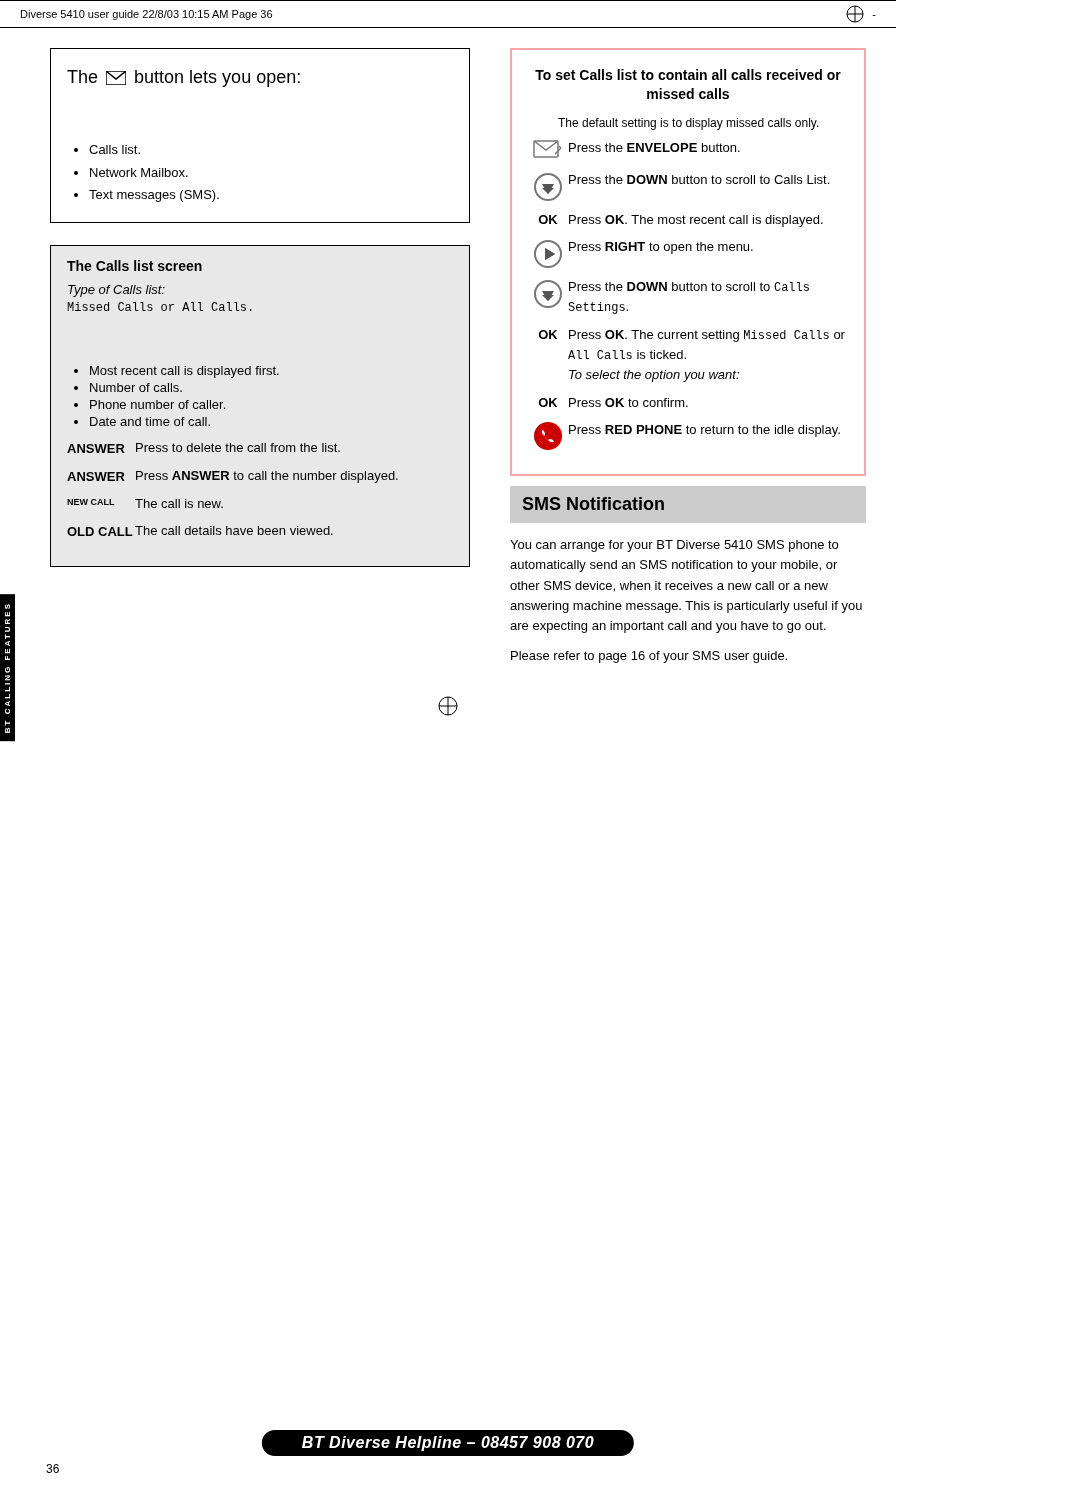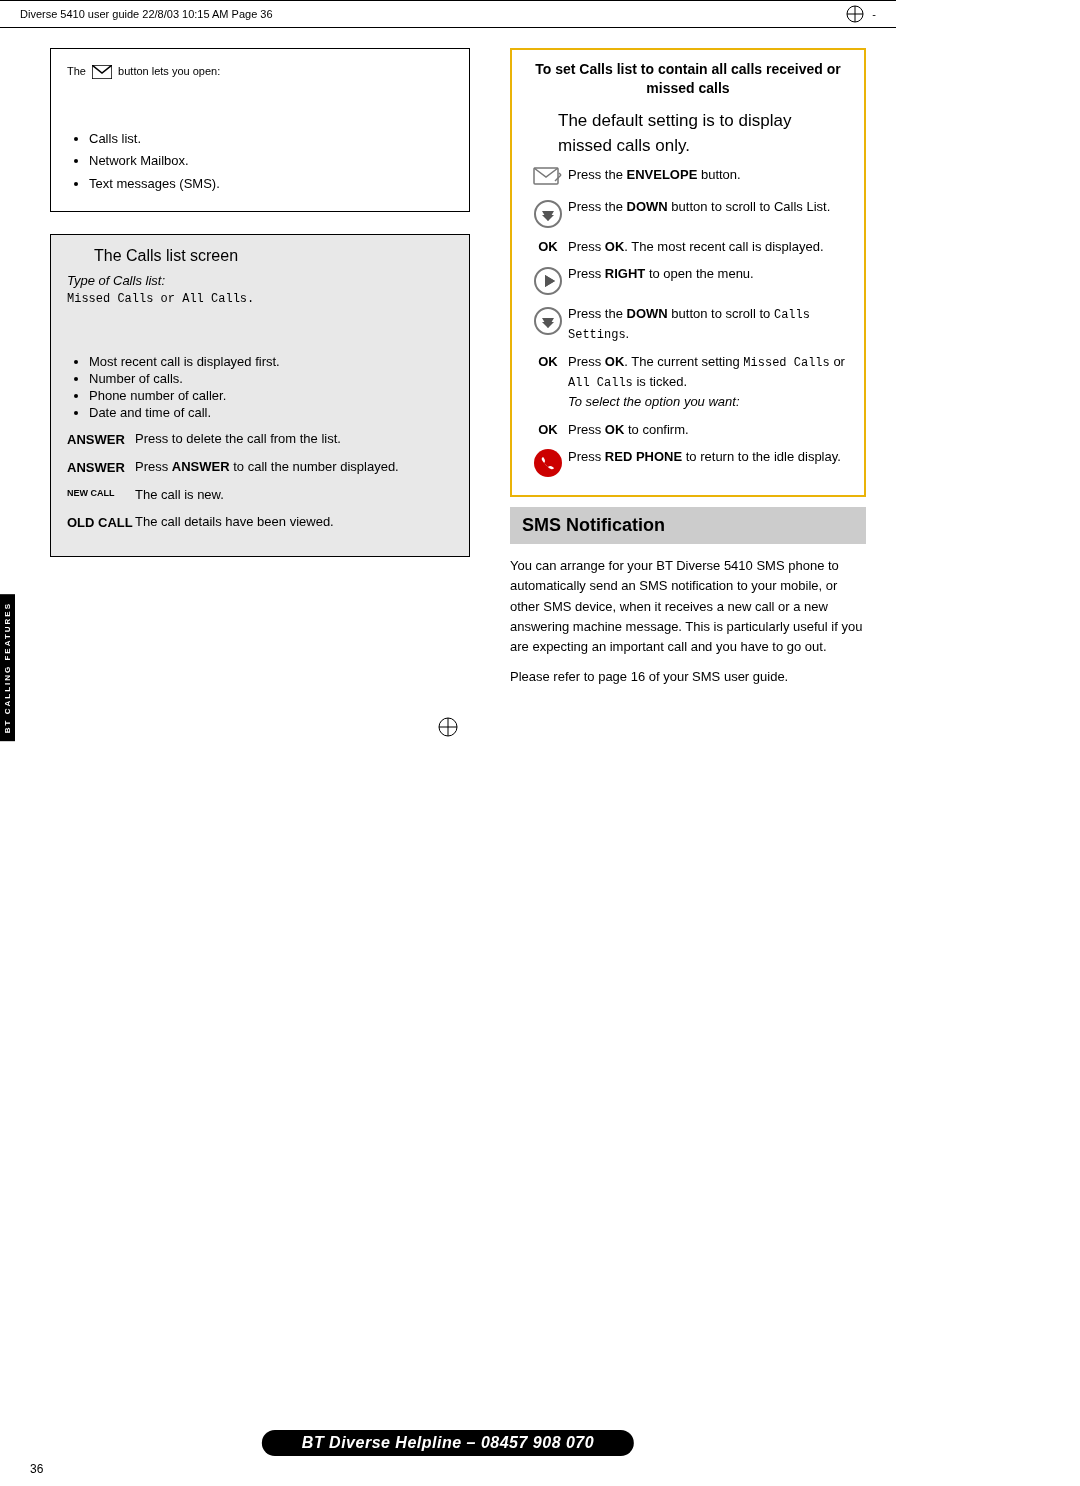--- a/index.html
+++ b/index.html
@@ -55,21 +55,21 @@
     .envelope-box {
       border: 1.5px solid #000;
       padding: 14px 16px;
       margin-bottom: 22px;
       font-size: 13px;
       line-height: 1.6;
     }
 
     .envelope-intro {
       margin-bottom: 6px;
-      font-size: 11px;
+      font-size: 18px;
     }
 
     .bullet-list {
       list-style: disc;
       padding-left: 22px;
       font-size: 13px;
       margin-top: 48px;
     }
     .bullet-list li {
       margin-bottom: 2px;
@@ -77,24 +77,23 @@
 
     
     .calls-box {
       border: 1.5px solid #000;
       padding: 12px 16px 16px 16px;
       background: #e8e8e8;
       margin-bottom: 16px;
     }
 
     .calls-box-title {
-      font-weight: normal;
-      font-size: 16px;
+      font-weight: bold;
+      font-size: 14px;
       margin-bottom: 8px;
-      margin-left: 27px;
     }
 
     .calls-type-label {
       font-style: italic;
       font-size: 13px;
       margin-bottom: 4px;
     }
 
     .monospace-text {
       font-family: 'Courier New', Courier, monospace;
@@ -119,22 +118,22 @@
       min-width: 68px;
       flex-shrink: 0;
       padding-top: 1px;
     }
     .feature-text {
       flex: 1;
     }
 
     
     .set-calls-box {
-      border: 2px solid #eab308;
-      padding: 10px 16px;
+      border: 2px solid #fca5a5;
+      padding: 16px 16px;
     }
 
     .set-calls-title {
       font-weight: bold;
       font-size: 14px;
       line-height: 1.35;
       text-align: center;
       margin-bottom: 10px;
     }
 
@@ -171,21 +170,21 @@
       padding: 4px 40px;
       border-radius: 24px;
       white-space: nowrap;
       letter-spacing: 0.5px;
     }
 
     
     .page-number {
       position: absolute;
       bottom: 10px;
-      left: 30px;
+      left: 46px;
       font-size: 12px;
     }
 
     
     .vertical-label {
       position: absolute;
       left: 0;
       top: 40%;
       writing-mode: vertical-rl;
       text-orientation: mixed;
@@ -194,21 +193,21 @@
       color: #fff;
       font-size: 8px;
       font-weight: bold;
       letter-spacing: 2px;
       padding: 8px 3px;
       text-transform: uppercase;
     }
 
     .indent-text {
       padding-left: 30px;
-      font-size: 17px;
+      font-size: 12px;
       line-height: 1.5;
       margin-bottom: 6px;
     }
 
     .ok-label {
       font-weight: bold;
       font-size: 13px;
     }
 
     .right-section-row {

